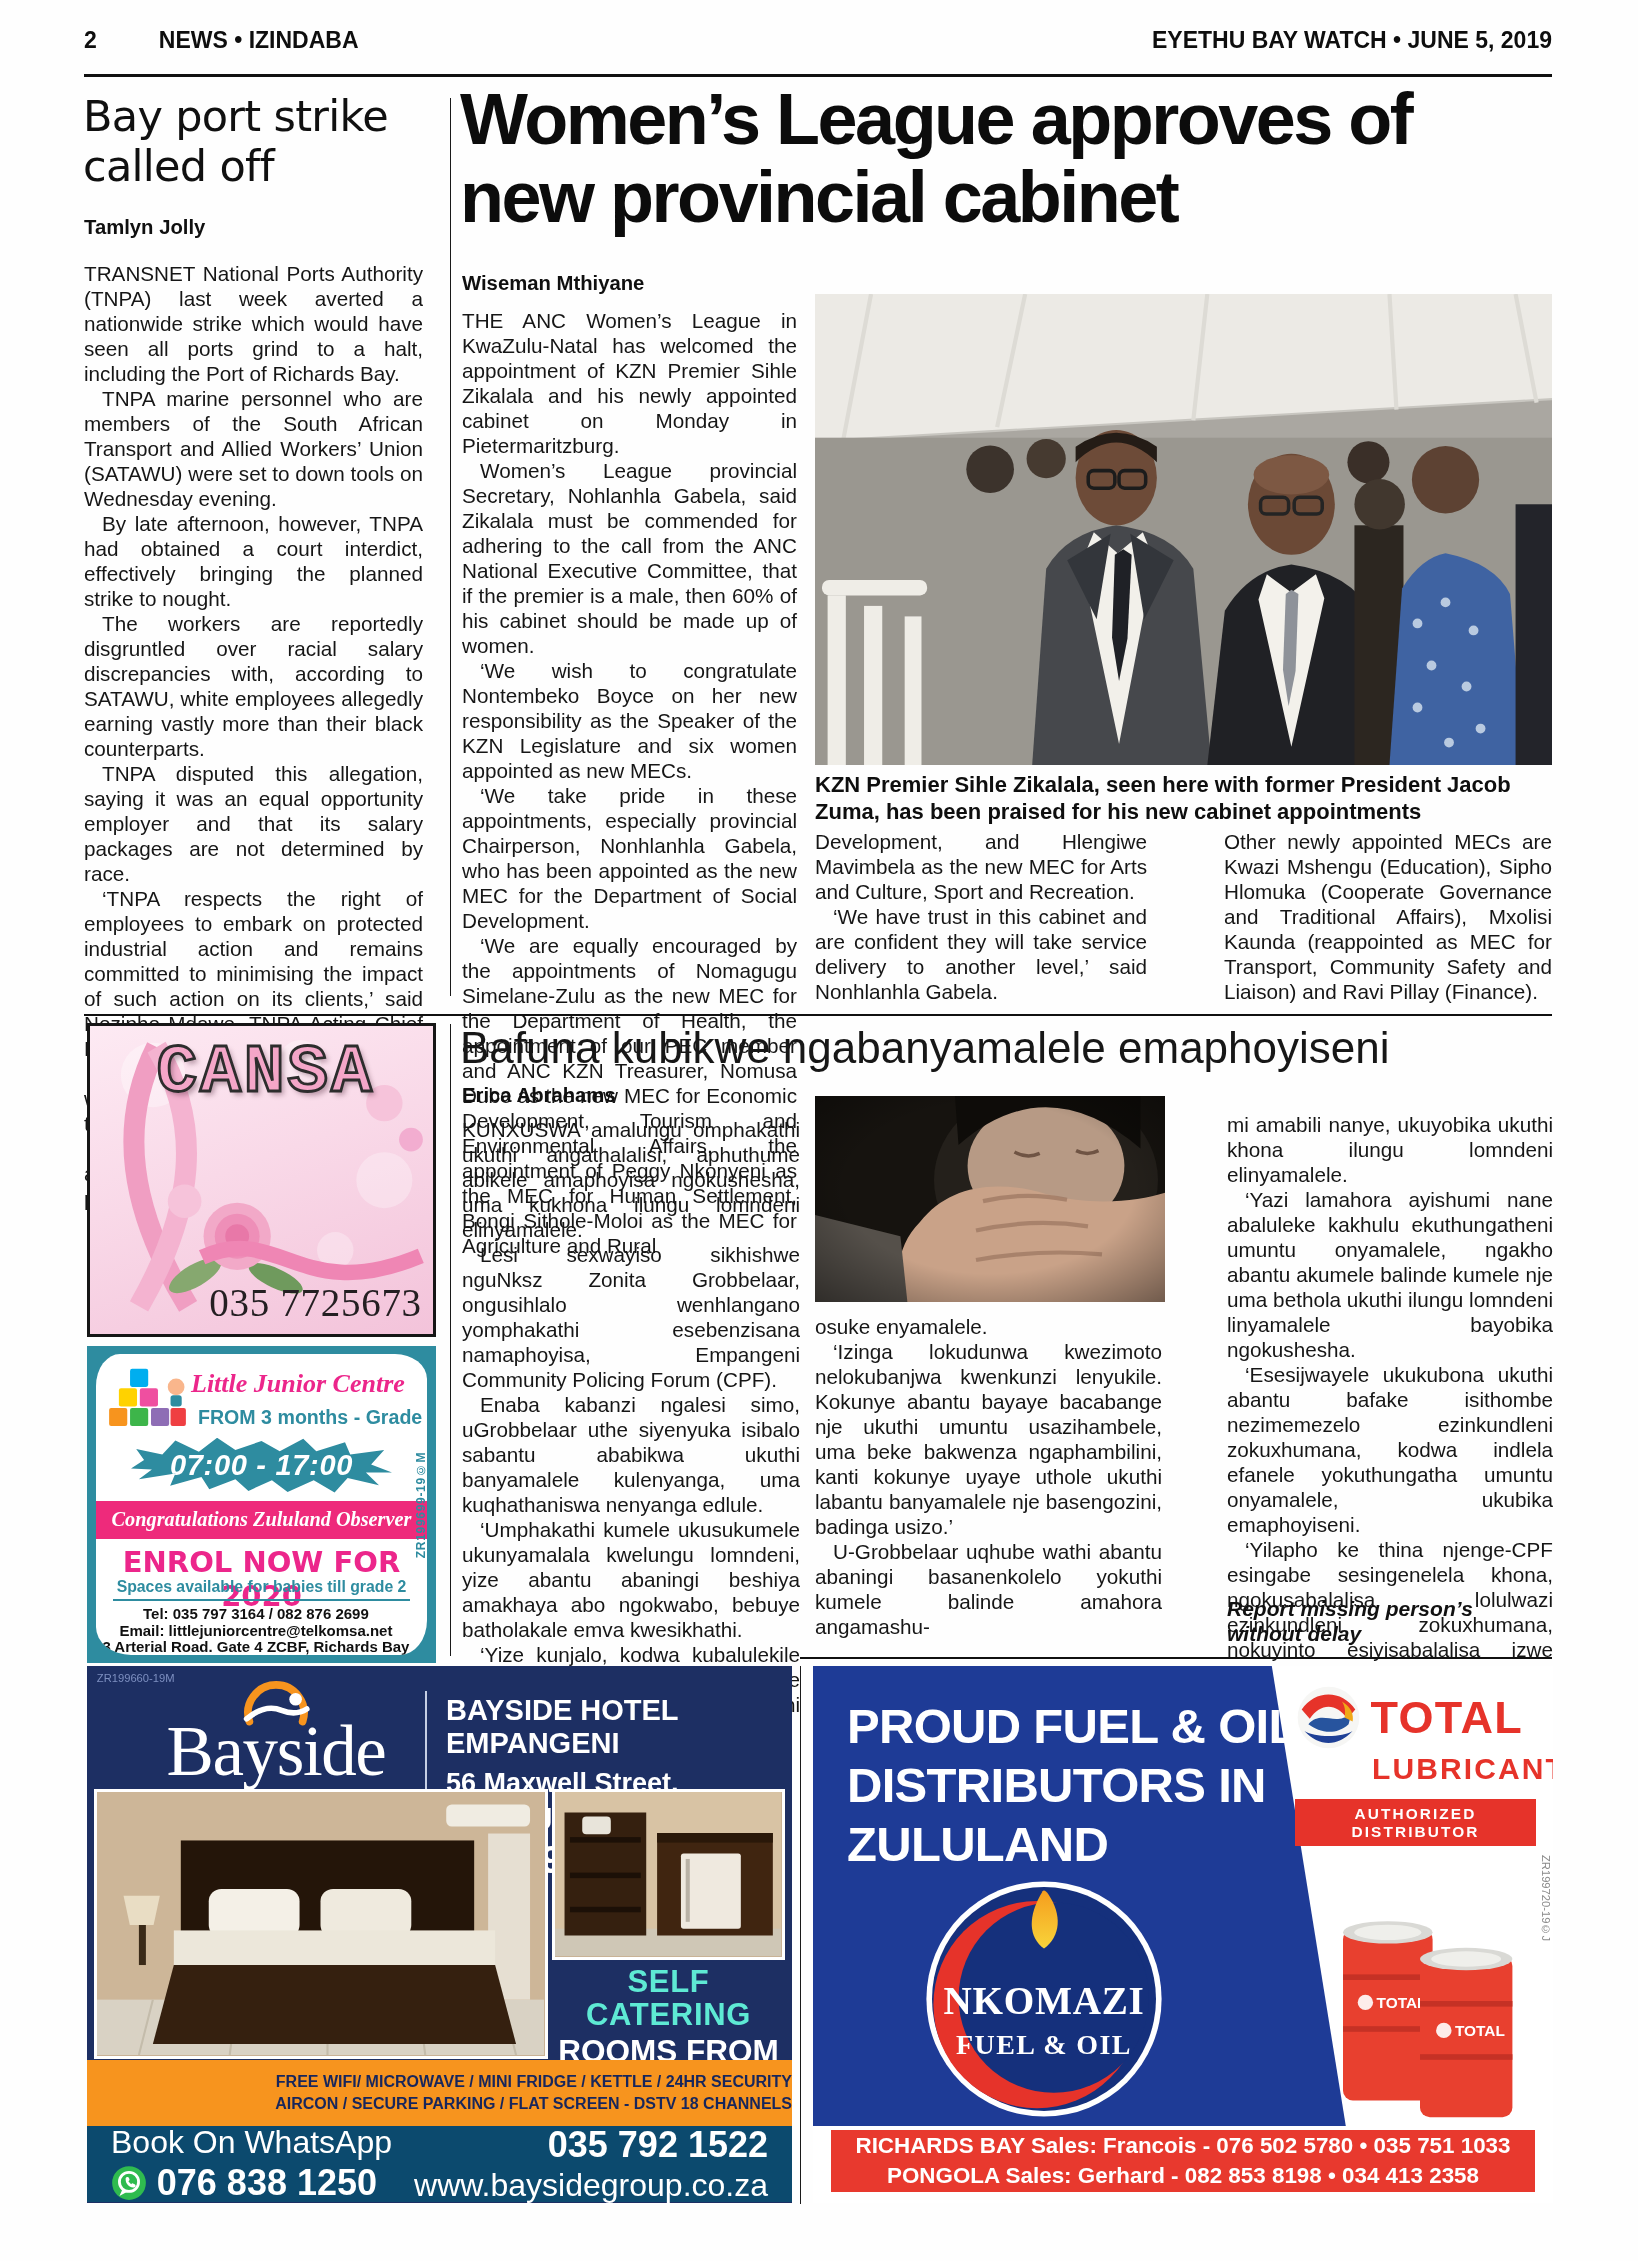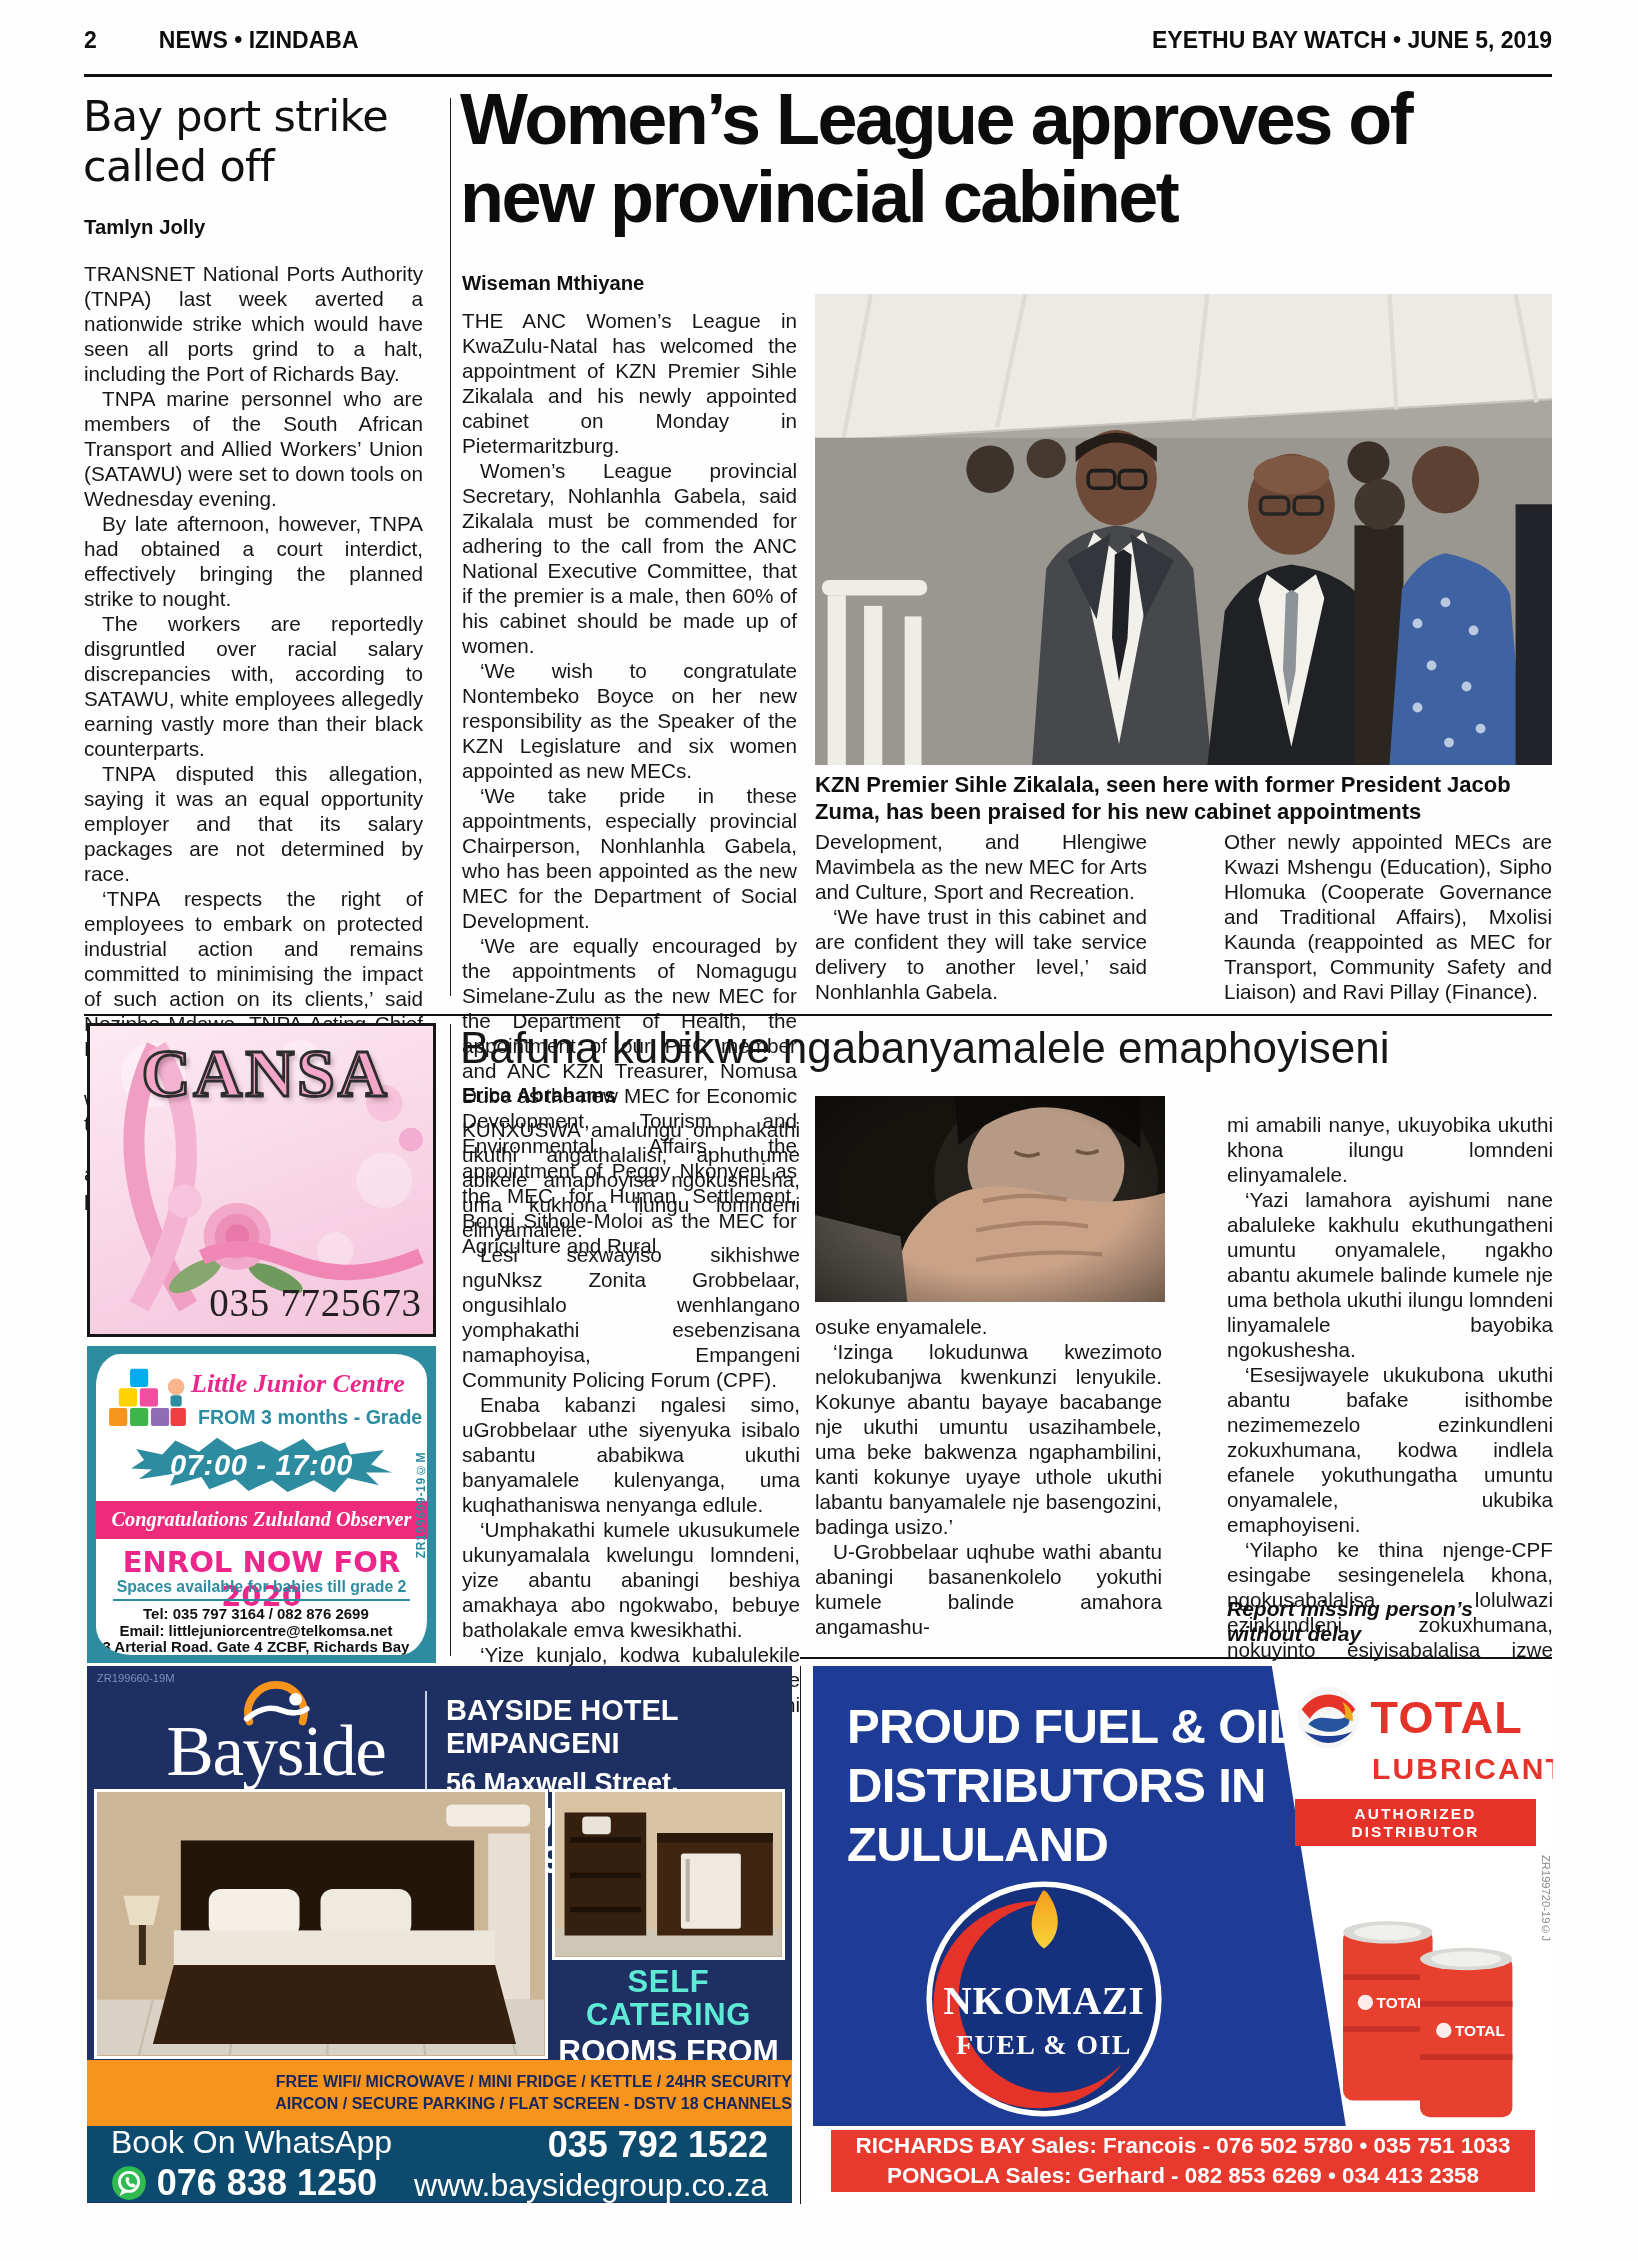--- a/index.html
+++ b/index.html
@@ -51,21 +51,21 @@
   #a3-col2{left:815px;top:1314px;width:347px;}
   #a3-col3{left:1227px;top:1112px;width:326px;}
   .note{position:absolute;left:1227px;top:1596px;width:326px;font-weight:bold;font-style:italic;
         font-size:21px;line-height:1.2;color:#111;}
 
   
   #cansa{left:87px;top:1023px;width:349px;height:314px;border:3.5px solid #161616;box-sizing:border-box;
          background:linear-gradient(160deg,#fdeaf3 0%,#f9d9e8 45%,#f3c3da 100%);overflow:hidden;}
   #cansa svg{position:absolute;left:0;top:0;}
   .cansa-word{position:absolute;left:8px;right:0;top:8.4px;text-align:center;
-        font-family:Liberation Serif, serif;font-weight:bold;font-size:68px;letter-spacing:2.8px;
+        font-family:Liberation Mono, monospace;font-weight:bold;font-size:68px;letter-spacing:2.8px;
         color:#f4a6c8;-webkit-text-stroke:2.8px #2d2d2d;text-shadow:3.5px 4.2px 5.6px rgba(70,25,45,.35);}
   .cansa-phone{position:absolute;right:11.2px;bottom:9px;font-family:"Liberation Serif",serif;
         font-size:39px;color:#241f22;letter-spacing:0.7px;}
 
   
   #junior{left:87px;top:1346px;width:349px;height:317px;background:#2e8ca0;box-sizing:border-box;padding:7.7px 9px;}
   #junior-inner{position:relative;width:100%;height:100%;background:#ffffff;
         border-radius:24px 32px 27px 35px/32px 25px 35px 28px;overflow:hidden;}
   .j-logo{position:absolute;left:9.8px;top:12.6px;}
   .j-title{position:absolute;left:95px;top:15.4px;font-family:"Liberation Serif",serif;font-style:italic;
@@ -497,19 +497,19 @@
         <ellipse cx="216" cy="70" rx="50" ry="11" fill="#efefeb"></ellipse>
         <rect x="150" y="130" width="132" height="8" fill="#c53125"></rect>
         <rect x="150" y="206" width="132" height="8" fill="#c53125"></rect>
         <circle cx="184" cy="172" r="11" fill="#ffffff" opacity=".9"></circle>
         <text x="200" y="180" font-family="Liberation Sans, sans-serif" font-weight="bold" font-size="22" fill="#ffffff">TOTAL</text>
       </g>
     </svg>
 
     <div class="fuel-red">
       <div>RICHARDS BAY Sales: Francois - 076 502 5780 • 035 751 1033</div>
-      <div>PONGOLA Sales: Gerhard - 082 853 6269 • 034 413 2358</div>
+      <div>PONGOLA Sales: Gerhard - 082 853 8198 • 034 413 2358</div>
     </div>
     <div class="fuel-code">ZR199720-19©J</div>
   </div>
 
 </div>
 
 
 </body></html>

